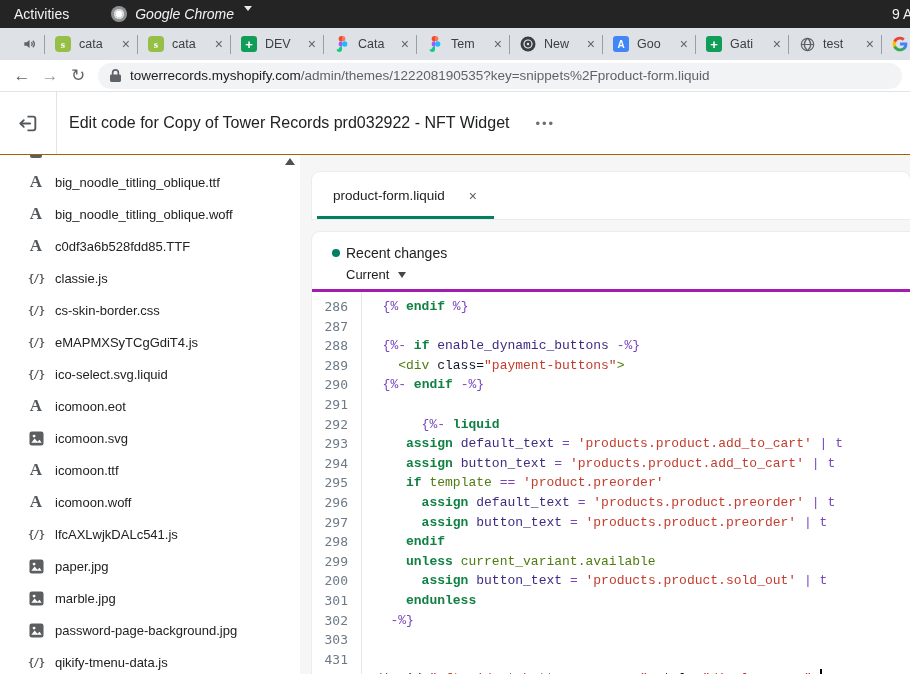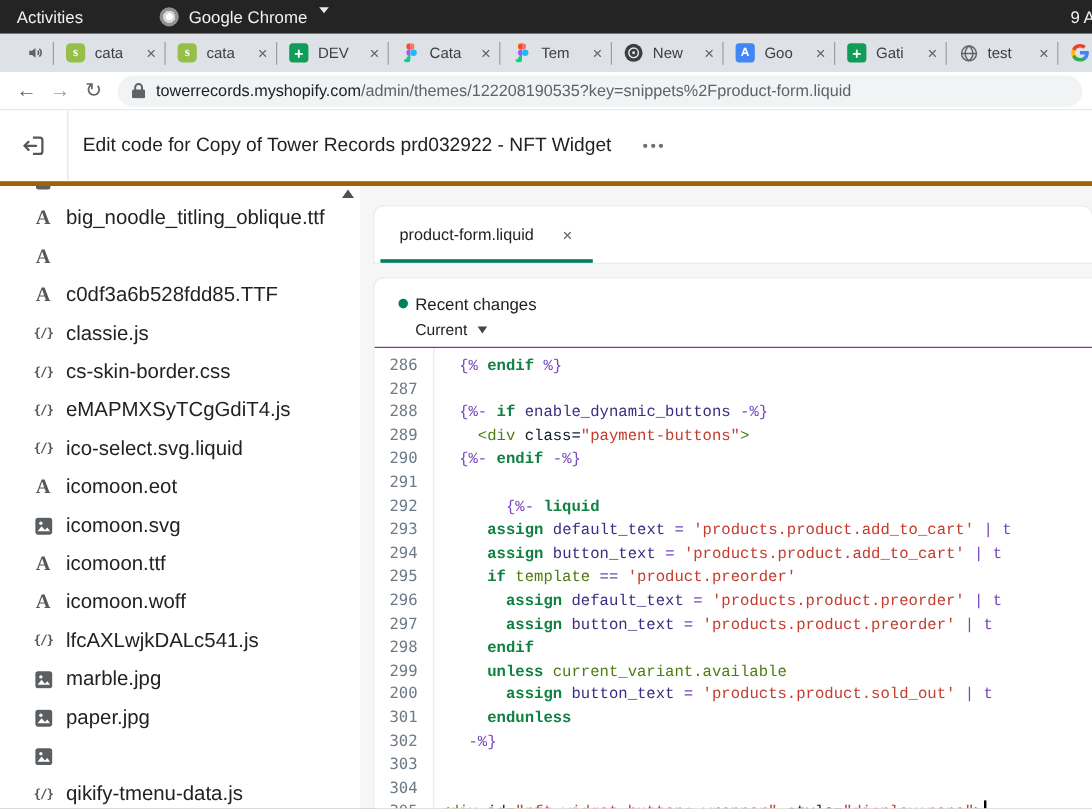--- a/index.html
+++ b/index.html
@@ -5,21 +5,21 @@
   * { margin:0; padding:0; box-sizing:border-box; }
   html,body { background:#555; }
   .window {
     width:910px; height:674px; position:relative; overflow:hidden;
     background:#fff; font-family:"Liberation Sans", sans-serif;
   }
 
   
   .sysbar { height:28px; background:#242424; display:flex; align-items:center; color:#f2f2f2; font-size:14px; position:relative; }
   .sys-activities { padding:0 14px; height:100%; display:flex; align-items:center; cursor:default; }
-  .sys-app { display:flex; gap:8px; margin-left:50px; }
+  .sys-app { display:flex; gap:8px; margin-left:28px;font-style:italic; }
   .sys-chrome-ico { width:16px; height:16px; border-radius:50%;
     background:radial-gradient(circle at 50% 50%, #ffffff 0 26%, #d6d6d6 27% 45%, #8f9295 46% 100%); }
   .sys-caret { width:0; height:0; border-left:4px solid transparent; border-right:4px solid transparent; border-top:5px solid #e8e8e8; margin-left:2px; }
   .sys-clock { position:absolute; left:892px; top:0; height:28px; display:flex; align-items:center; white-space:nowrap; }
 
   
   .tabstrip { height:32px; background:#dee1e6; display:flex; align-items:center; overflow:hidden; }
   .audio-ind { width:30px; margin-left:14px; display:flex; justify-content:center; color:#5f6368; flex:none; }
   .tab-sep { width:1px; height:19px; background:#9b9ea3; flex:none; }
   .btab { width:92px; height:32px; flex:none; display:flex; align-items:center; padding:0 7px 0 10px; overflow:hidden; cursor:default; }
@@ -35,49 +35,49 @@
   .toolbar { height:32px; background:#fff; display:flex; align-items:center; padding:0 8px; border-bottom:1px solid #e2e3e5; }
   .navbtn { width:28px; height:28px; display:flex; align-items:center; justify-content:center; font-size:17px; color:#5f6368; flex:none; }
   .navbtn.fwd { color:#9aa0a6; }
   .omnibox { flex:1; height:26px; background:#f1f3f4; border-radius:13px; margin-left:6px; display:flex; align-items:center; padding:0 12px; overflow:hidden; }
   .lock-ico { flex:none; margin-right:9px; display:flex; }
   .url { font-size:13.5px; white-space:nowrap; }
   .url .domain { color:#202124; }
   .url .path { color:#5f6368; }
 
   
-  .pagehead { height:63px; background:#fff; display:flex; align-items:center; border-bottom:4px solid #a16207; }
+  .pagehead { height:63px; background:#fff; display:flex; align-items:center; border-bottom:1px solid #a16207; }
   .exit-btn { width:57px; height:100%; display:flex; align-items:center; justify-content:center; border-right:1px solid #e1e3e5; flex:none; }
   .page-title { font-size:16px; color:#202223; margin-left:12px; white-space:nowrap; }
   .more-btn { margin-left:24px; color:#6d7175; font-size:13px; letter-spacing:2px; line-height:1; padding:4px 2px; }
 
   
   .appbody { display:flex; height:519px; }
 
   
   .sidebar { width:300px; flex:none; background:#fff; position:relative; overflow:hidden; }
   .partial-item { position:absolute; top:0; left:30px; width:12px; height:3px; background:#5c5f62; border-radius:0 0 2px 2px; }
   .filelist { padding-top:11px; }
   .file-row { height:32px; display:flex; align-items:center; padding-left:26px; cursor:default; }
   .f-ico { width:20px; flex:none; display:flex; align-items:center; justify-content:center; margin-right:9px; color:#54585c; }
   .f-ico.font-ico { font-family:"Liberation Serif", serif; font-weight:bold; font-size:17px; }
   .f-ico.code-ico { font-family:"DejaVu Sans Mono", monospace; font-weight:bold; font-size:10.5px; letter-spacing:-1px; }
-  .f-name { font-size:17px; color:#202223; white-space:nowrap; }
+  .f-name { font-size:13px; color:#202223; white-space:nowrap; }
   .side-scroll { position:absolute; top:3px; right:4px; width:13px; display:flex; justify-content:center; }
   .scroll-up { width:0; height:0; border-left:5px solid transparent; border-right:5px solid transparent; border-bottom:7px solid #4d5156; }
 
   
   .editor { flex:1; background:#f6f6f7; padding:17px 0 0 12px; display:flex; flex-direction:column; overflow:hidden; }
   .tabcard { height:47px; background:#fff; border-radius:8px 8px 0 0; box-shadow:0 0 0 1px rgba(63,63,68,.05); flex:none; display:flex; }
   .etab { position:relative; display:flex; align-items:center; padding:0 17px 0 21px; }
   .etab-label { font-size:13.5px; color:#202223; white-space:nowrap; }
   .etab-close { font-size:14px; color:#5c5f62; margin-left:24px; line-height:1; }
   .etab::after { content:""; position:absolute; left:5px; right:0; bottom:0; height:3px; background:#008060; }
   .codecard { margin-top:13px; background:#fff; border-radius:8px 0 0 0; box-shadow:0 0 0 1px rgba(63,63,68,.05); flex:1; display:flex; flex-direction:column; overflow:hidden; }
-  .changes { padding:13px 20px 7px; border-bottom:1px solid #a21caf; flex:none; }
+  .changes { padding:13px 20px 7px; border-bottom:3px solid #a21caf; flex:none; }
   .changes-row1 { display:flex; align-items:center; }
   .changes-dot { width:8px; height:8px; border-radius:50%; background:#008060; margin-right:6px; flex:none; }
   .changes-text { font-size:14px; color:#202223; }
   .changes-row2 { display:flex; align-items:center; padding-left:14px; margin-top:6px; }
   .version-label { font-size:13px; color:#202223; }
   .version-caret { width:0; height:0; border-left:4.5px solid transparent; border-right:4.5px solid transparent; border-top:6px solid #42474c; margin-left:9px; }
   .codewrap { flex:1; display:flex; overflow:hidden;
     font-family:"DejaVu Sans Mono", monospace; font-size:13px; line-height:19.6px; }
   .gutter { width:50px; flex:none; border-right:1px solid #e7e8ea; padding-top:5px; }
   .ln { text-align:right; padding-right:13px; color:#6d7a87; }
@@ -242,20 +242,21 @@
 
     <div class="sidebar">
       <div class="partial-item"></div>
       <div class="filelist" id="filelist">
           <div class="file-row">
             <span class="f-ico font-ico">A</span>
             <span class="f-name">big_noodle_titling_oblique.ttf</span>
           </div>
           <div class="file-row">
             <span class="f-ico font-ico">A</span>
+            <span class="f-name">big_noodle_titling_oblique.woff</span>
           </div>
           <div class="file-row">
             <span class="f-ico font-ico">A</span>
             <span class="f-name">c0df3a6b528fdd85.TTF</span>
           </div>
           <div class="file-row">
             <span class="f-ico code-ico">{/}</span>
             <span class="f-name">classie.js</span>
           </div>
           <div class="file-row">
@@ -297,40 +298,41 @@
             <span class="f-name">lfcAXLwjkDALc541.js</span>
           </div>
           <div class="file-row">
             <span class="f-ico">
               <svg width="15" height="15" viewBox="0 0 16 16">
                 <rect x="0.5" y="0.5" width="15" height="15" rx="2.5" fill="#5c5f62"></rect>
                 <circle cx="5.4" cy="5.4" r="1.5" fill="#fff"></circle>
                 <path d="M2.5 12.5 6 8l3 3.4 2.2-2.2 2.3 3.3z" fill="#fff"></path>
               </svg>
             </span>
-            <span class="f-name">marble.jpg</span>
+            <span class="f-name">paper.jpg</span>
           </div>
           <div class="file-row">
             <span class="f-ico">
               <svg width="15" height="15" viewBox="0 0 16 16">
                 <rect x="0.5" y="0.5" width="15" height="15" rx="2.5" fill="#5c5f62"></rect>
                 <circle cx="5.4" cy="5.4" r="1.5" fill="#fff"></circle>
                 <path d="M2.5 12.5 6 8l3 3.4 2.2-2.2 2.3 3.3z" fill="#fff"></path>
               </svg>
             </span>
-            <span class="f-name">paper.jpg</span>
+            <span class="f-name">marble.jpg</span>
           </div>
           <div class="file-row">
             <span class="f-ico">
               <svg width="15" height="15" viewBox="0 0 16 16">
                 <rect x="0.5" y="0.5" width="15" height="15" rx="2.5" fill="#5c5f62"></rect>
                 <circle cx="5.4" cy="5.4" r="1.5" fill="#fff"></circle>
                 <path d="M2.5 12.5 6 8l3 3.4 2.2-2.2 2.3 3.3z" fill="#fff"></path>
               </svg>
             </span>
+            <span class="f-name">password-page-background.jpg</span>
           </div>
           <div class="file-row">
             <span class="f-ico code-ico">{/}</span>
             <span class="f-name">qikify-tmenu-data.js</span>
           </div>
         </div>
       <div class="side-scroll">
         <span class="scroll-up"></span>
       </div>
     </div>
@@ -367,21 +369,21 @@
               <div class="ln">294</div>
               <div class="ln">295</div>
               <div class="ln">296</div>
               <div class="ln">297</div>
               <div class="ln">298</div>
               <div class="ln">299</div>
               <div class="ln">200</div>
               <div class="ln">301</div>
               <div class="ln">302</div>
               <div class="ln">303</div>
-              <div class="ln">304</div>
+              <div class="ln">431</div>
               <div class="ln">305</div>
             </div>
           <div class="lines" id="code-lines">
               <div class="cl"><span class="tk-p">  </span><span class="tk-d">{% </span><span class="tk-k">endif</span><span class="tk-d"> %}</span></div>
               <div class="cl">&nbsp;</div>
               <div class="cl"><span class="tk-p">  </span><span class="tk-d">{%- </span><span class="tk-k">if</span><span class="tk-p"> </span><span class="tk-v">enable_dynamic_buttons</span><span class="tk-p"> </span><span class="tk-d">-%}</span></div>
               <div class="cl"><span class="tk-p">    &lt;div </span><span class="tk-a">class=</span><span class="tk-s">"payment-buttons"</span><span class="tk-p">&gt;</span></div>
               <div class="cl"><span class="tk-p">  </span><span class="tk-d">{%- </span><span class="tk-k">endif</span><span class="tk-p"> </span><span class="tk-d">-%}</span></div>
               <div class="cl">&nbsp;</div>
               <div class="cl"><span class="tk-p">       </span><span class="tk-d">{%- </span><span class="tk-k">liquid</span></div>

